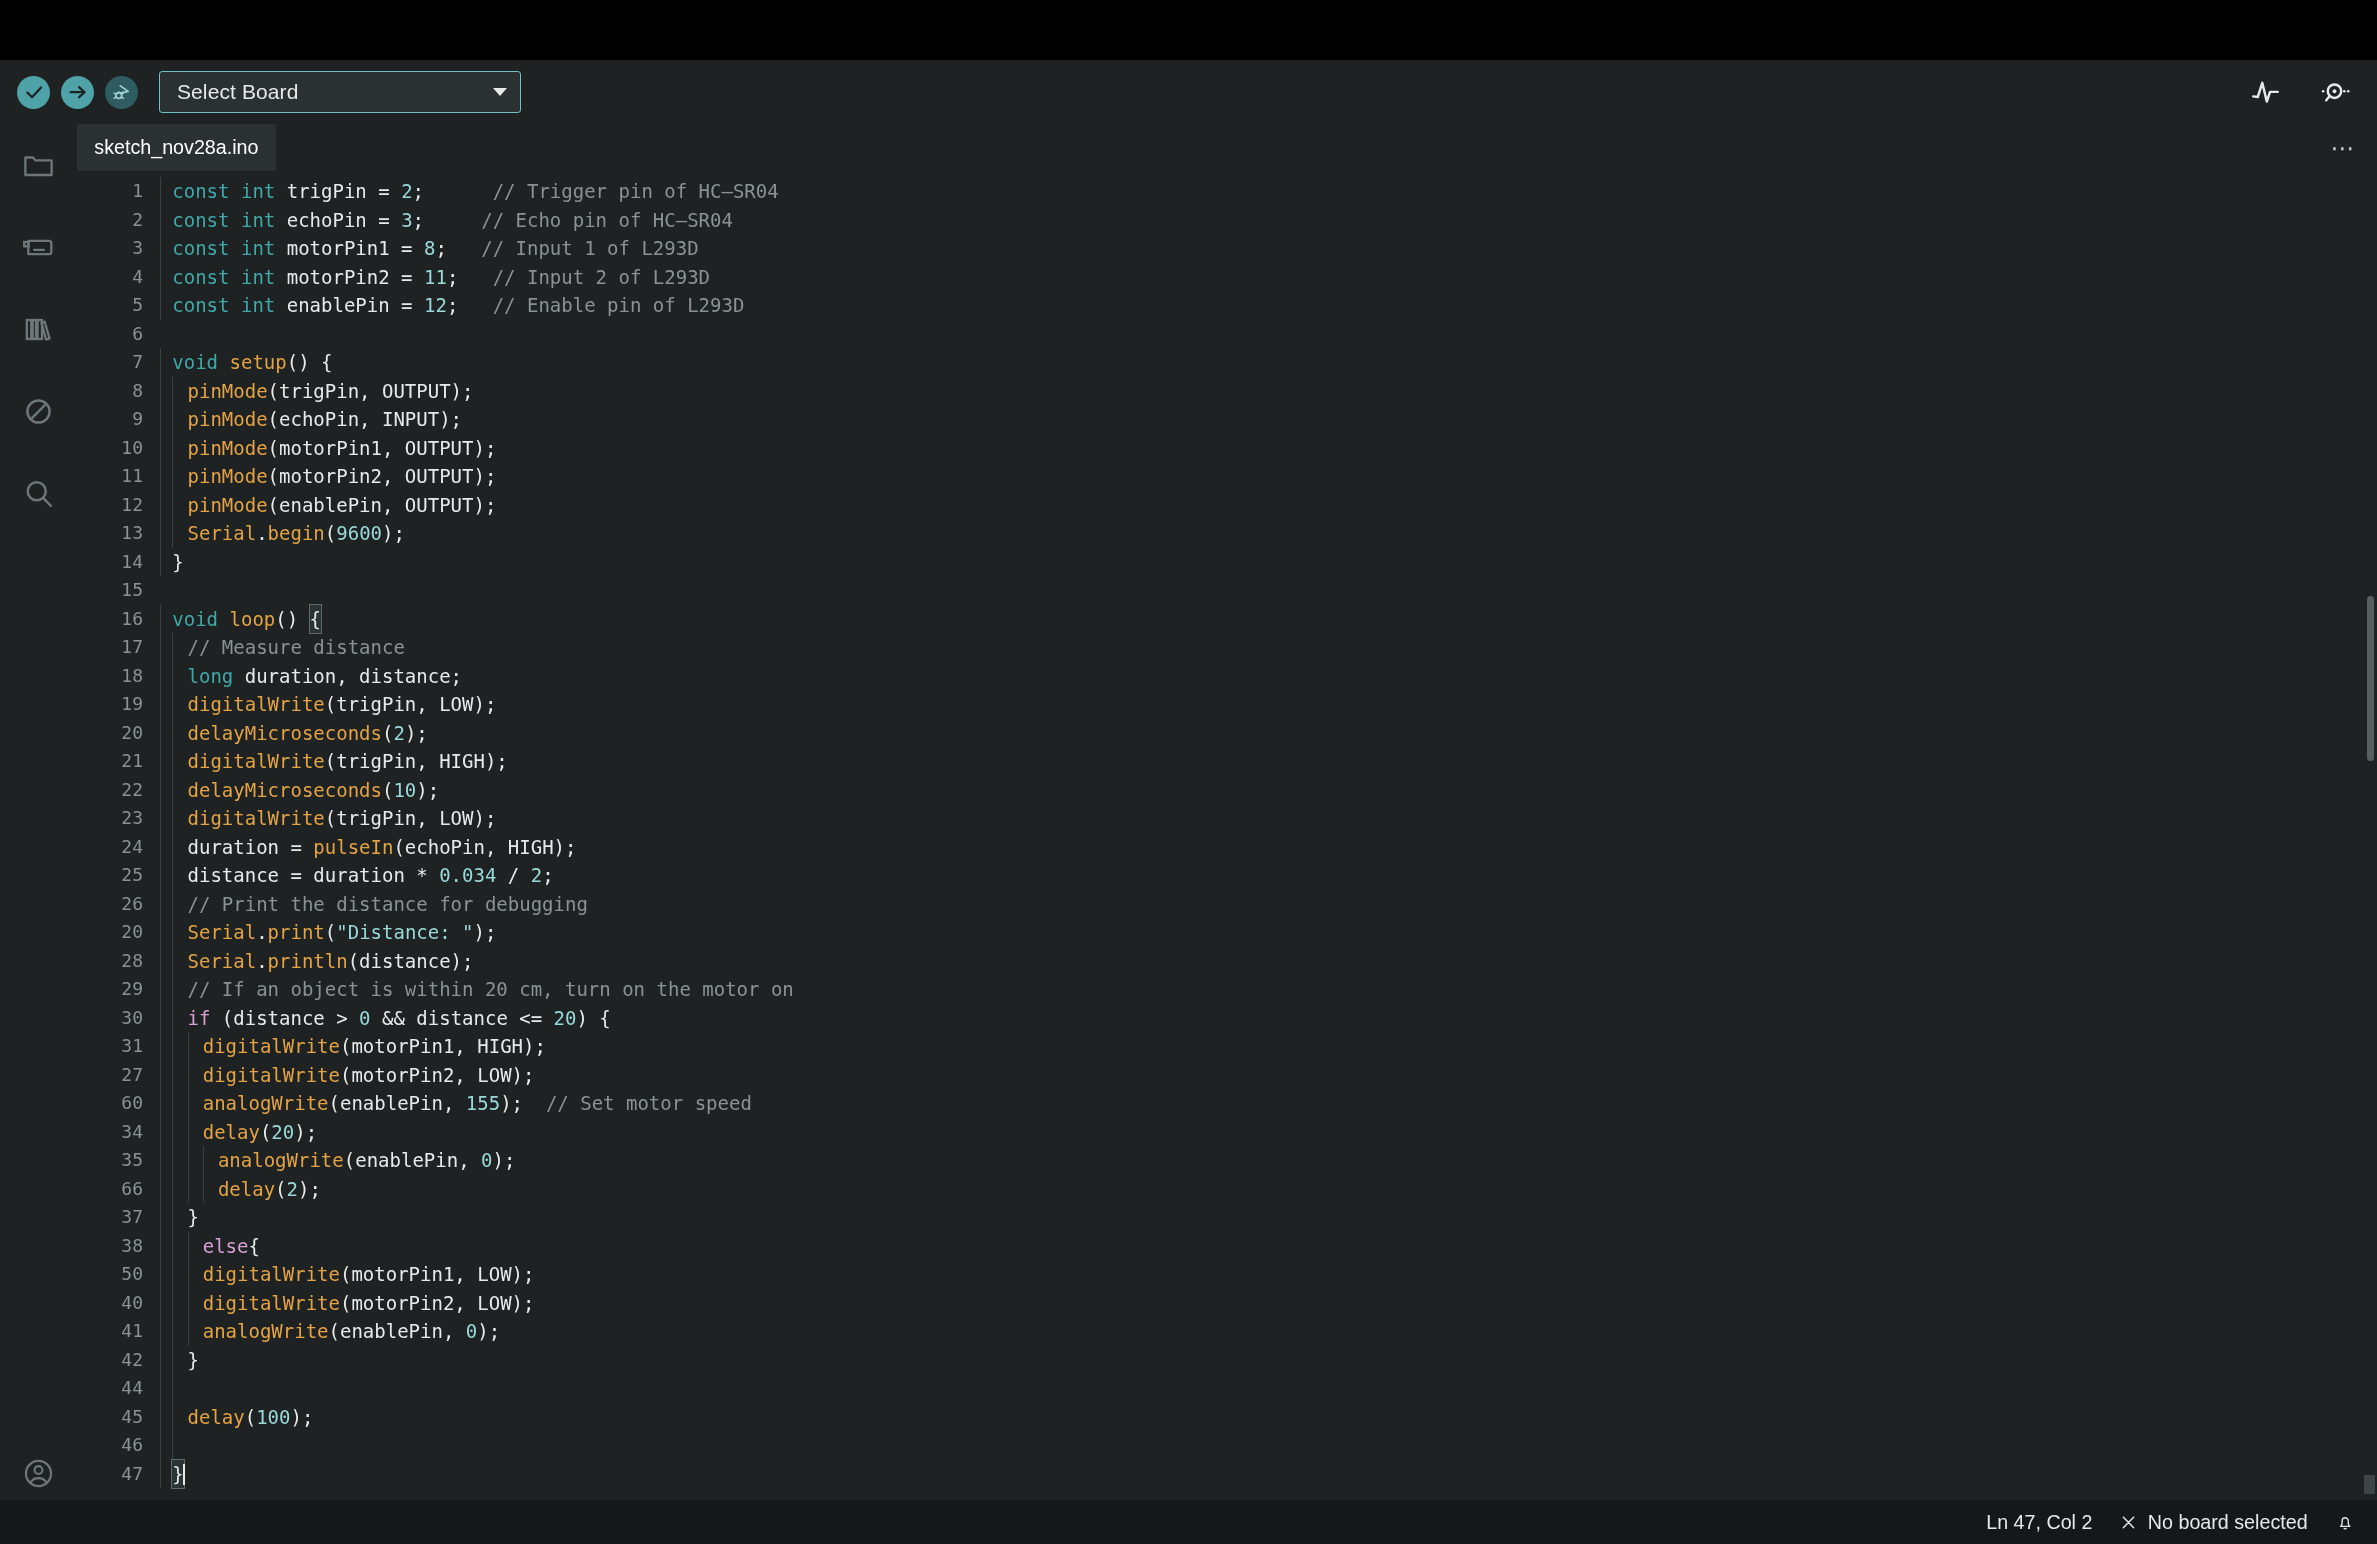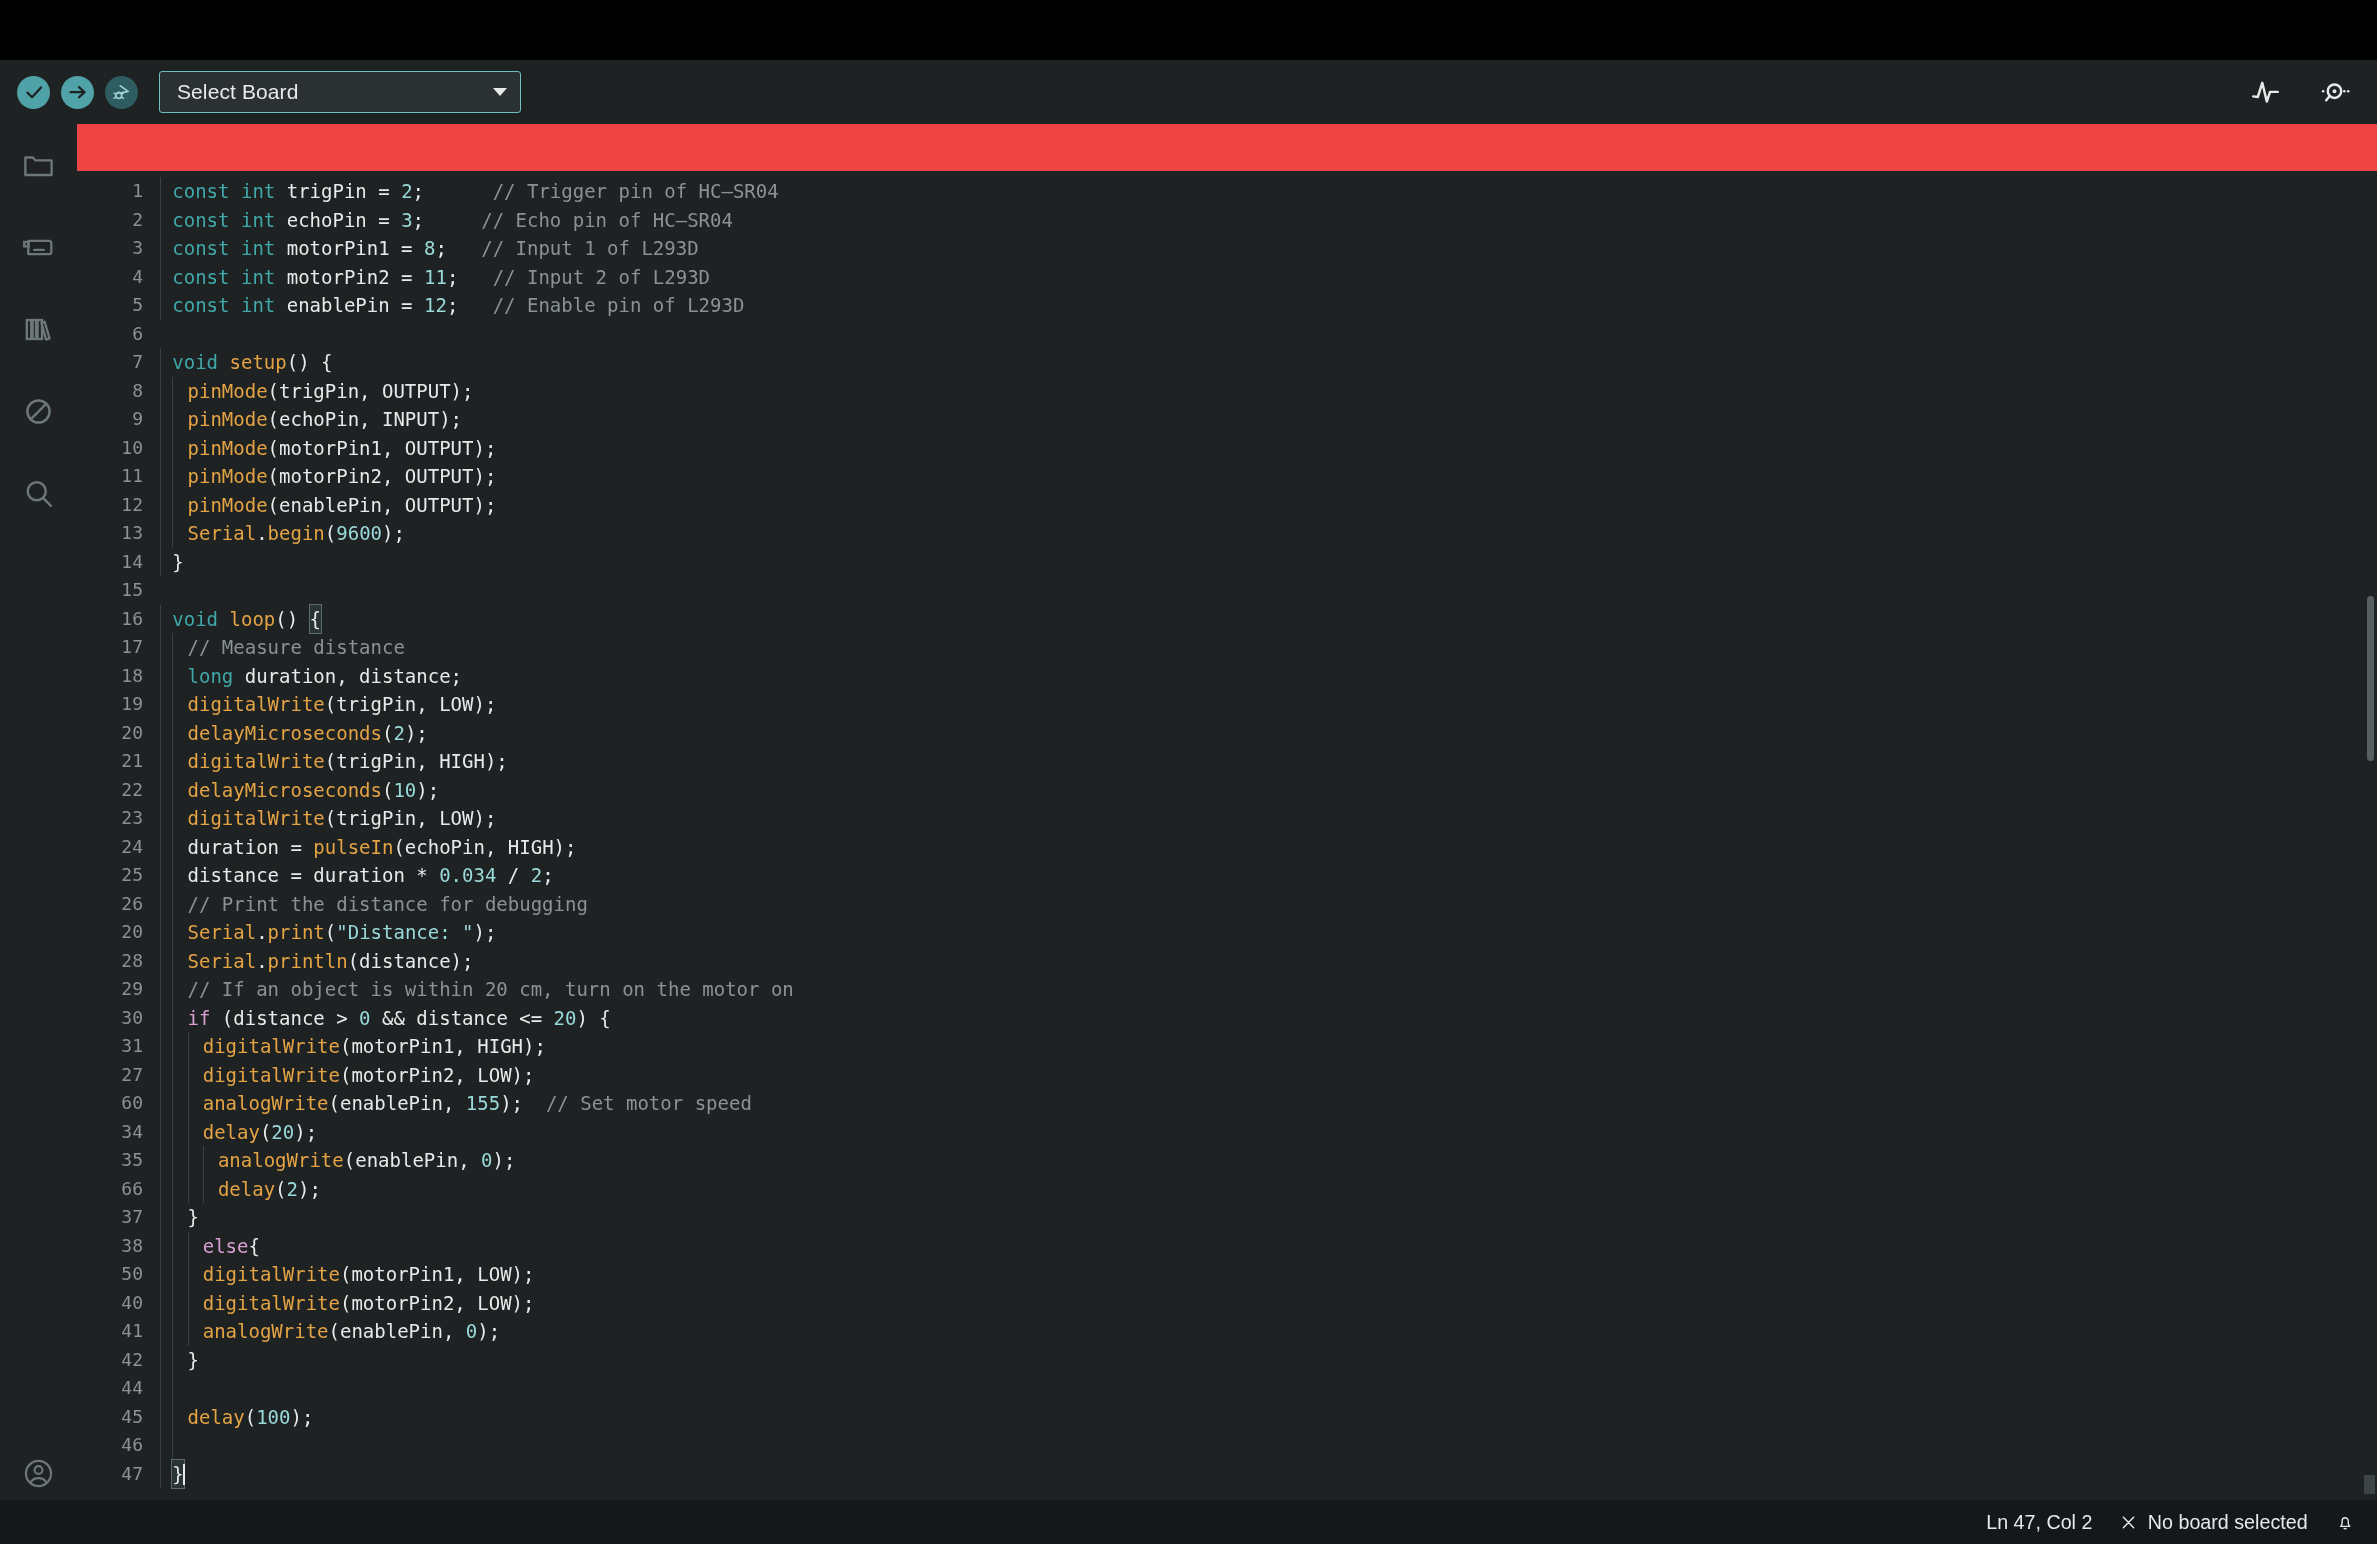--- a/index.html
+++ b/index.html
@@ -12,21 +12,21 @@
     height: 1544px;
     overflow: hidden;
     font-family: "Liberation Sans", sans-serif;
     -webkit-font-smoothing: antialiased;
   }
 
   #app {
     position: relative;
     width: 2377px;
     height: 1544px;
-    background: #ef4444;
+    background: #737373;
   }
 
   
   .titlebar {
     position: absolute;
     left: 0; top: 0;
     width: 2377px;
     height: 60px;
     background: #000000;
   }
@@ -368,20 +368,27 @@
       <div class="ab-item">
         <svg width="35" height="35" viewBox="0 0 24 24">
           <circle cx="12" cy="12" r="8.6" fill="none" stroke="#6d7678" stroke-width="1.5"></circle>
           <circle cx="12" cy="9.6" r="2.7" fill="none" stroke="#6d7678" stroke-width="1.5"></circle>
           <path d="M6.6 18.4 a5.8 5 0 0 1 10.8 0" fill="none" stroke="#6d7678" stroke-width="1.5"></path>
         </svg>
       </div>
     </div>
   </div>
 
+  <div class="tabstrip">
+    <div class="tab">
+      <span class="tab-label">sketch_nov28a.ino</span>
+    </div>
+    <div class="spacer"></div>
+    <div class="tab-more">⋯</div>
+  </div>
 
   <div class="editor">
     <div class="code-area" id="code-area">
         <div class="line"><div class="ln">1</div><div class="code"><span class="t-kw">const</span><span class="t-plain"> </span><span class="t-kw">int</span><span class="t-plain"> trigPin = </span><span class="t-num">2</span><span class="t-plain">;</span><span class="t-plain">      </span><span class="t-com">// Trigger pin of HC–SR04</span></div></div>
         <div class="line"><div class="ln">2</div><div class="code"><span class="t-kw">const</span><span class="t-plain"> </span><span class="t-kw">int</span><span class="t-plain"> echoPin = </span><span class="t-num">3</span><span class="t-plain">;</span><span class="t-plain">     </span><span class="t-com">// Echo pin of HC–SR04</span></div></div>
         <div class="line"><div class="ln">3</div><div class="code"><span class="t-kw">const</span><span class="t-plain"> </span><span class="t-kw">int</span><span class="t-plain"> motorPin1 = </span><span class="t-num">8</span><span class="t-plain">;</span><span class="t-plain">   </span><span class="t-com">// Input 1 of L293D</span></div></div>
         <div class="line"><div class="ln">4</div><div class="code"><span class="t-kw">const</span><span class="t-plain"> </span><span class="t-kw">int</span><span class="t-plain"> motorPin2 = </span><span class="t-num">11</span><span class="t-plain">;</span><span class="t-plain">   </span><span class="t-com">// Input 2 of L293D</span></div></div>
         <div class="line"><div class="ln">5</div><div class="code"><span class="t-kw">const</span><span class="t-plain"> </span><span class="t-kw">int</span><span class="t-plain"> enablePin = </span><span class="t-num">12</span><span class="t-plain">;</span><span class="t-plain">   </span><span class="t-com">// Enable pin of L293D</span></div></div>
         <div class="line"><div class="ln">6</div><div class="code noguide"></div></div>
         <div class="line"><div class="ln">7</div><div class="code"><span class="t-kw">void</span><span class="t-plain"> </span><span class="t-fn">setup</span><span class="t-plain">() {</span></div></div>

